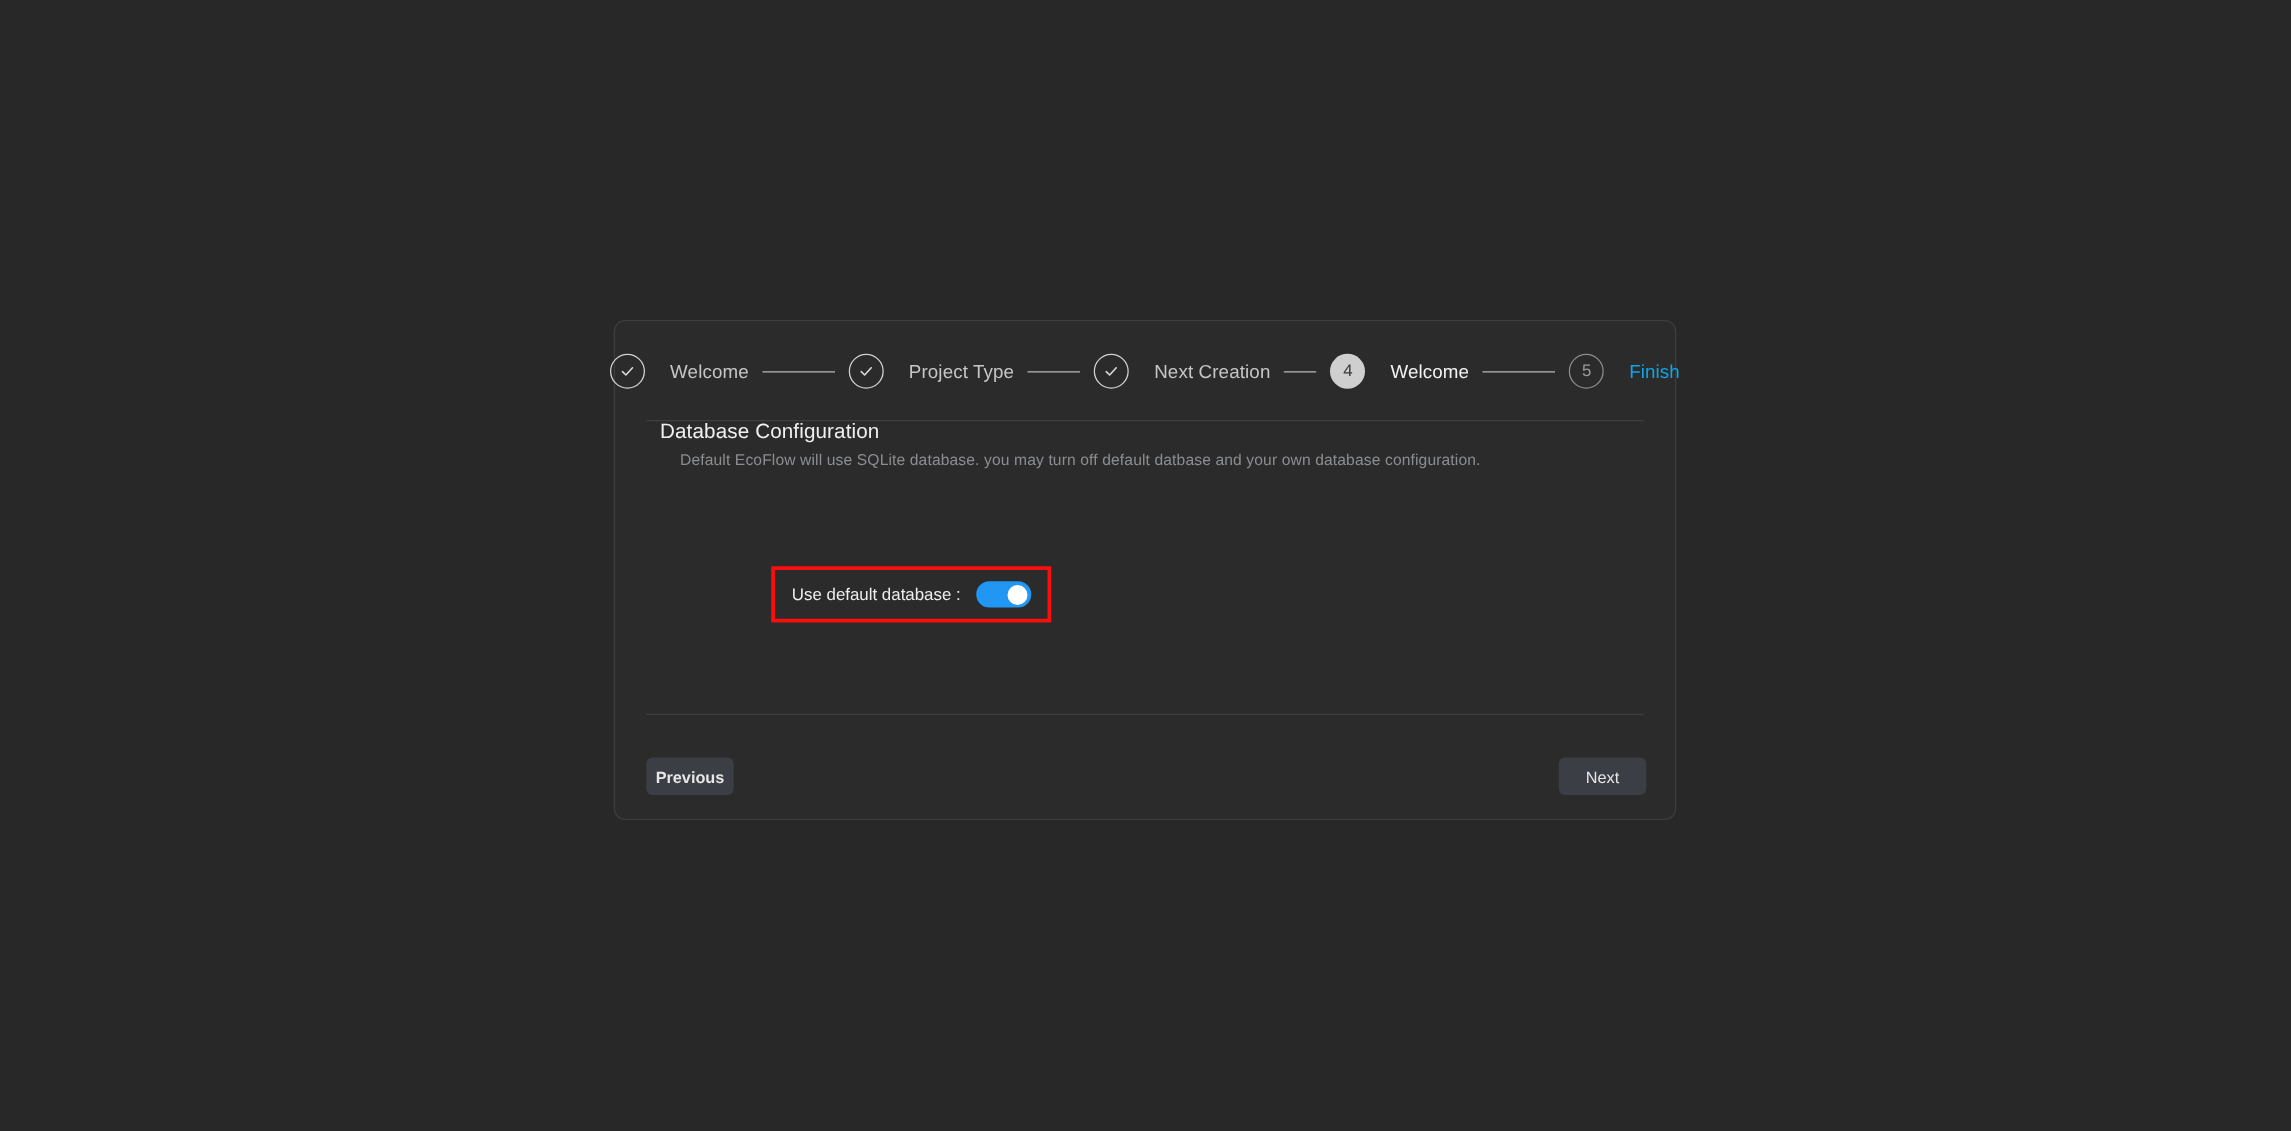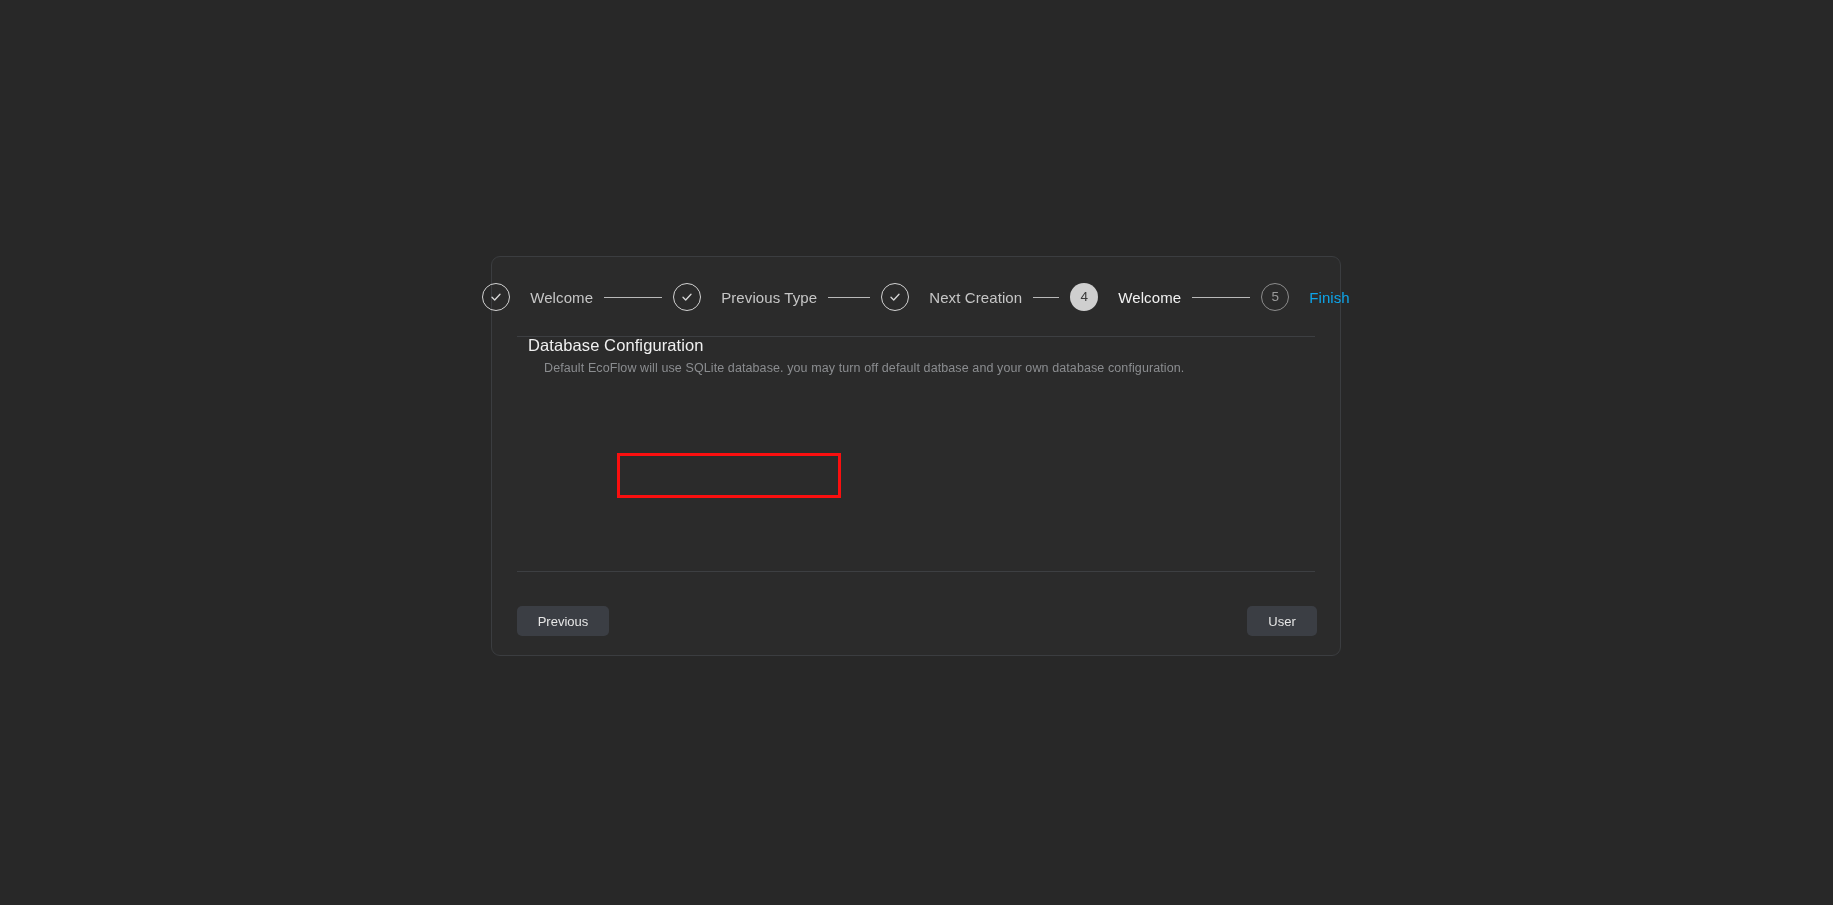--- a/index.html
+++ b/index.html
@@ -204,21 +204,22 @@
     justify-content: center;
     border: none;
     font-family: "Liberation Sans", sans-serif;
     cursor: pointer;
     box-sizing: border-box;
   }
 
   .btn-prev {
     left: 25px;
     top: 349px;
-    width: 92px;
+    width: 70px;
+    font-weight: bold;
   }
 
   .btn-next {
     left: 755px;
     top: 349px;
     width: 70px;
   }
 </style>
 </head>
 <body>
@@ -243,21 +244,21 @@
       <div class="step-connector w-long"></div>
 
       <div class="step">
         <div class="step-circle done">
           <span>
             <svg width="14" height="14" viewBox="0 0 14 14" fill="none">
               <path d="M3 7.3 L5.7 10 L11 4.2" stroke="#d8d8d8" stroke-width="1.3" stroke-linecap="round" stroke-linejoin="round"></path>
             </svg>
           </span>
         </div>
-        <span class="step-label done">Previous Type</span>
+        <span class="step-label done">Project Type</span>
       </div>
 
       <div class="step-connector w-mid"></div>
 
       <div class="step">
         <div class="step-circle done">
           <span>
             <svg width="14" height="14" viewBox="0 0 14 14" fill="none">
               <path d="M3 7.3 L5.7 10 L11 4.2" stroke="#d8d8d8" stroke-width="1.3" stroke-linecap="round" stroke-linejoin="round"></path>
             </svg>
@@ -284,22 +285,28 @@
         <span class="step-label pending">Finish</span>
       </div>
 
     </div>
 
     <div class="divider top"></div>
 
     <div class="panel-title">Database Configuration</div>
     <div class="panel-desc">Default EcoFlow will use SQLite database. you may turn off default datbase and your own database configuration.</div>
 
+    <div class="toggle-row">
+      <span class="toggle-label">Use default database :</span>
+      <div class="toggle-switch">
+        <div class="toggle-knob"></div>
+      </div>
+    </div>
 
     <div class="highlight-box"></div>
 
     <div class="divider bottom"></div>
 
     <button class="btn btn-prev">Previous</button>
-    <button class="btn btn-next">User</button>
+    <button class="btn btn-next">Next</button>
 
   </div>
 </div>
 
 </body></html>

